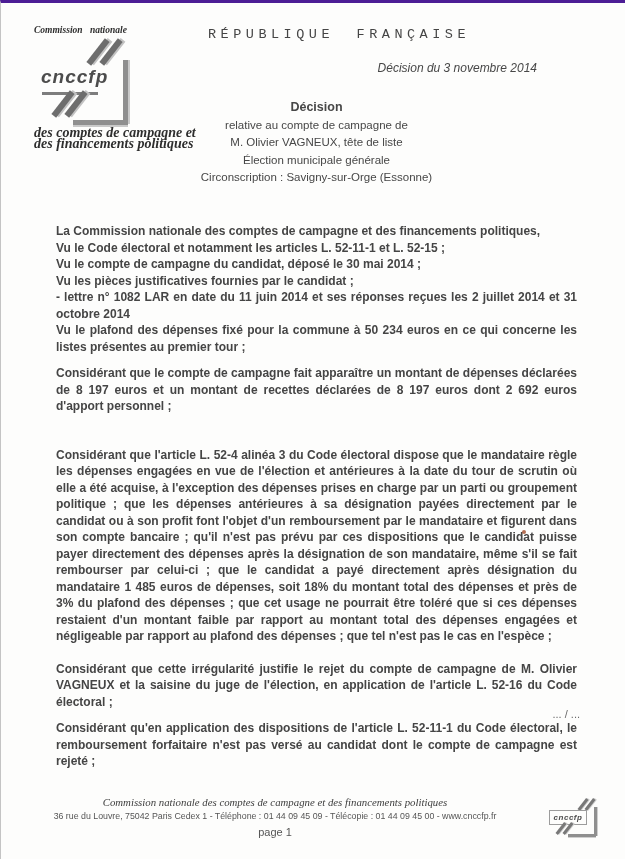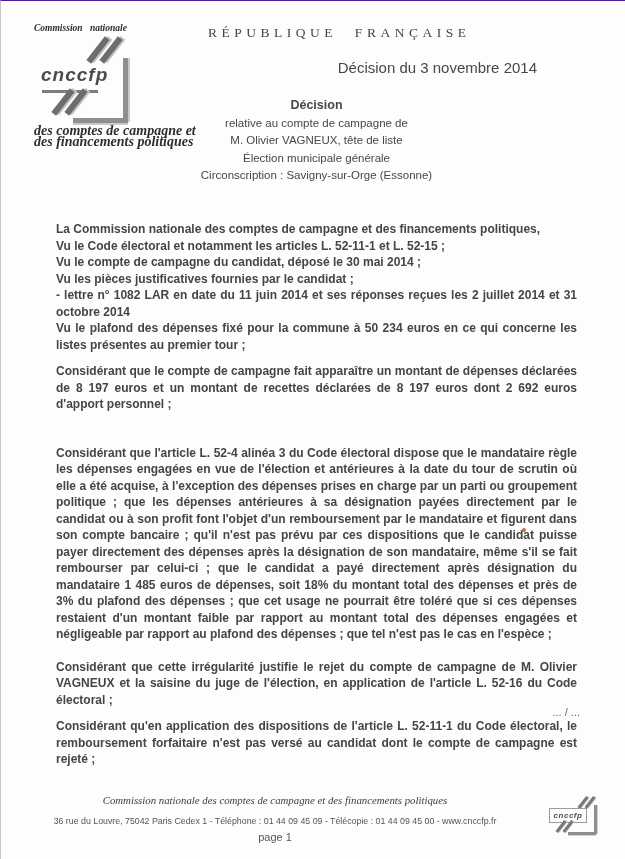--- a/index.html
+++ b/index.html
@@ -1,29 +1,29 @@
 <!DOCTYPE html>
 <html><head>
 <meta charset="utf-8">
 <style>
   html,body { margin:0; padding:0; background:#e8e8e8; }
   .page {
     position:relative; width:625px; height:859px; margin:0 auto;
     background:#fdfdfc; overflow:hidden; box-sizing:border-box;
-    border-left:1px solid #c4c4c4; border-top:1px solid #4c1d95;
+    border-left:1px solid #c4c4c4; border-top:3px solid #4c1d95;
     font-family:"Liberation Sans", sans-serif; color:#3f3f3f;
   }
 
   
   .republique {
     position:absolute; top:24px; left:207px;
-    font-family:Liberation Serif, serif; font-size:13.5px;
+    font-family:Liberation Mono, monospace; font-size:13.5px;
     letter-spacing:4.5px; word-spacing:10px; color:#454545;
   }
-  .date-line { position:absolute; top:58px; right:88px; font-size:15px; color:#474747; }
+  .date-line { position:absolute; top:58px; right:88px; font-size:12px; color:#474747;font-style:italic; }
 
   
   .logo { position:absolute; top:22px; left:33px; width:110px; }
   .logo-title {
     font-family:"Liberation Serif", serif; font-style:italic; font-weight:bold;
     font-size:9.5px; word-spacing:5px; color:#2e2e2e; white-space:nowrap;
   }
   .logo-mark { position:relative; width:100px; height:88px; margin-top:5px; }
   .stripe { position:absolute; width:30px; height:6px; background:#6d6d6d;
             transform:rotate(-52deg); box-shadow:2px 2px 0 #c2c2c2; }
@@ -61,21 +61,21 @@
 
   .continuation { position:absolute; top:705px; right:45px; font-size:11px; color:#6a6a6a; }
 
   .artifact-dot { position:absolute; left:521px; top:527px; width:4px; height:4px;
                   border-radius:50%; background:#a85636; opacity:.85; }
 
   
   .footer-rule-area { position:absolute; top:793px; left:0; width:548px; text-align:center; }
   .footer-org { font-family:"Liberation Serif", serif; font-style:italic;
                 font-size:10.8px; color:#3c3c3c; }
-  .footer-address { font-size:8.8px; color:#555; margin-top:10px; }
+  .footer-address { font-size:8.8px; color:#555; margin-top:3px; }
   .footer-page { font-size:11px; color:#555; margin-top:5px; }
 
   .flogo { position:absolute; left:548px; top:797px; width:52px; height:42px; }
   .fstripe { position:absolute; width:14px; height:3px; background:#787878;
              transform:rotate(-52deg); box-shadow:1px 1px 0 #cfcfcf; }
   .fstripe.f1 { left:27px; top:3px; }
   .fstripe.f2 { left:34px; top:3px; }
   .fstripe.f3 { left:5px; top:27px; }
   .fstripe.f4 { left:12px; top:27px; }
   .flogo-box { position:absolute; left:0; top:10px; width:36px; height:13px;

